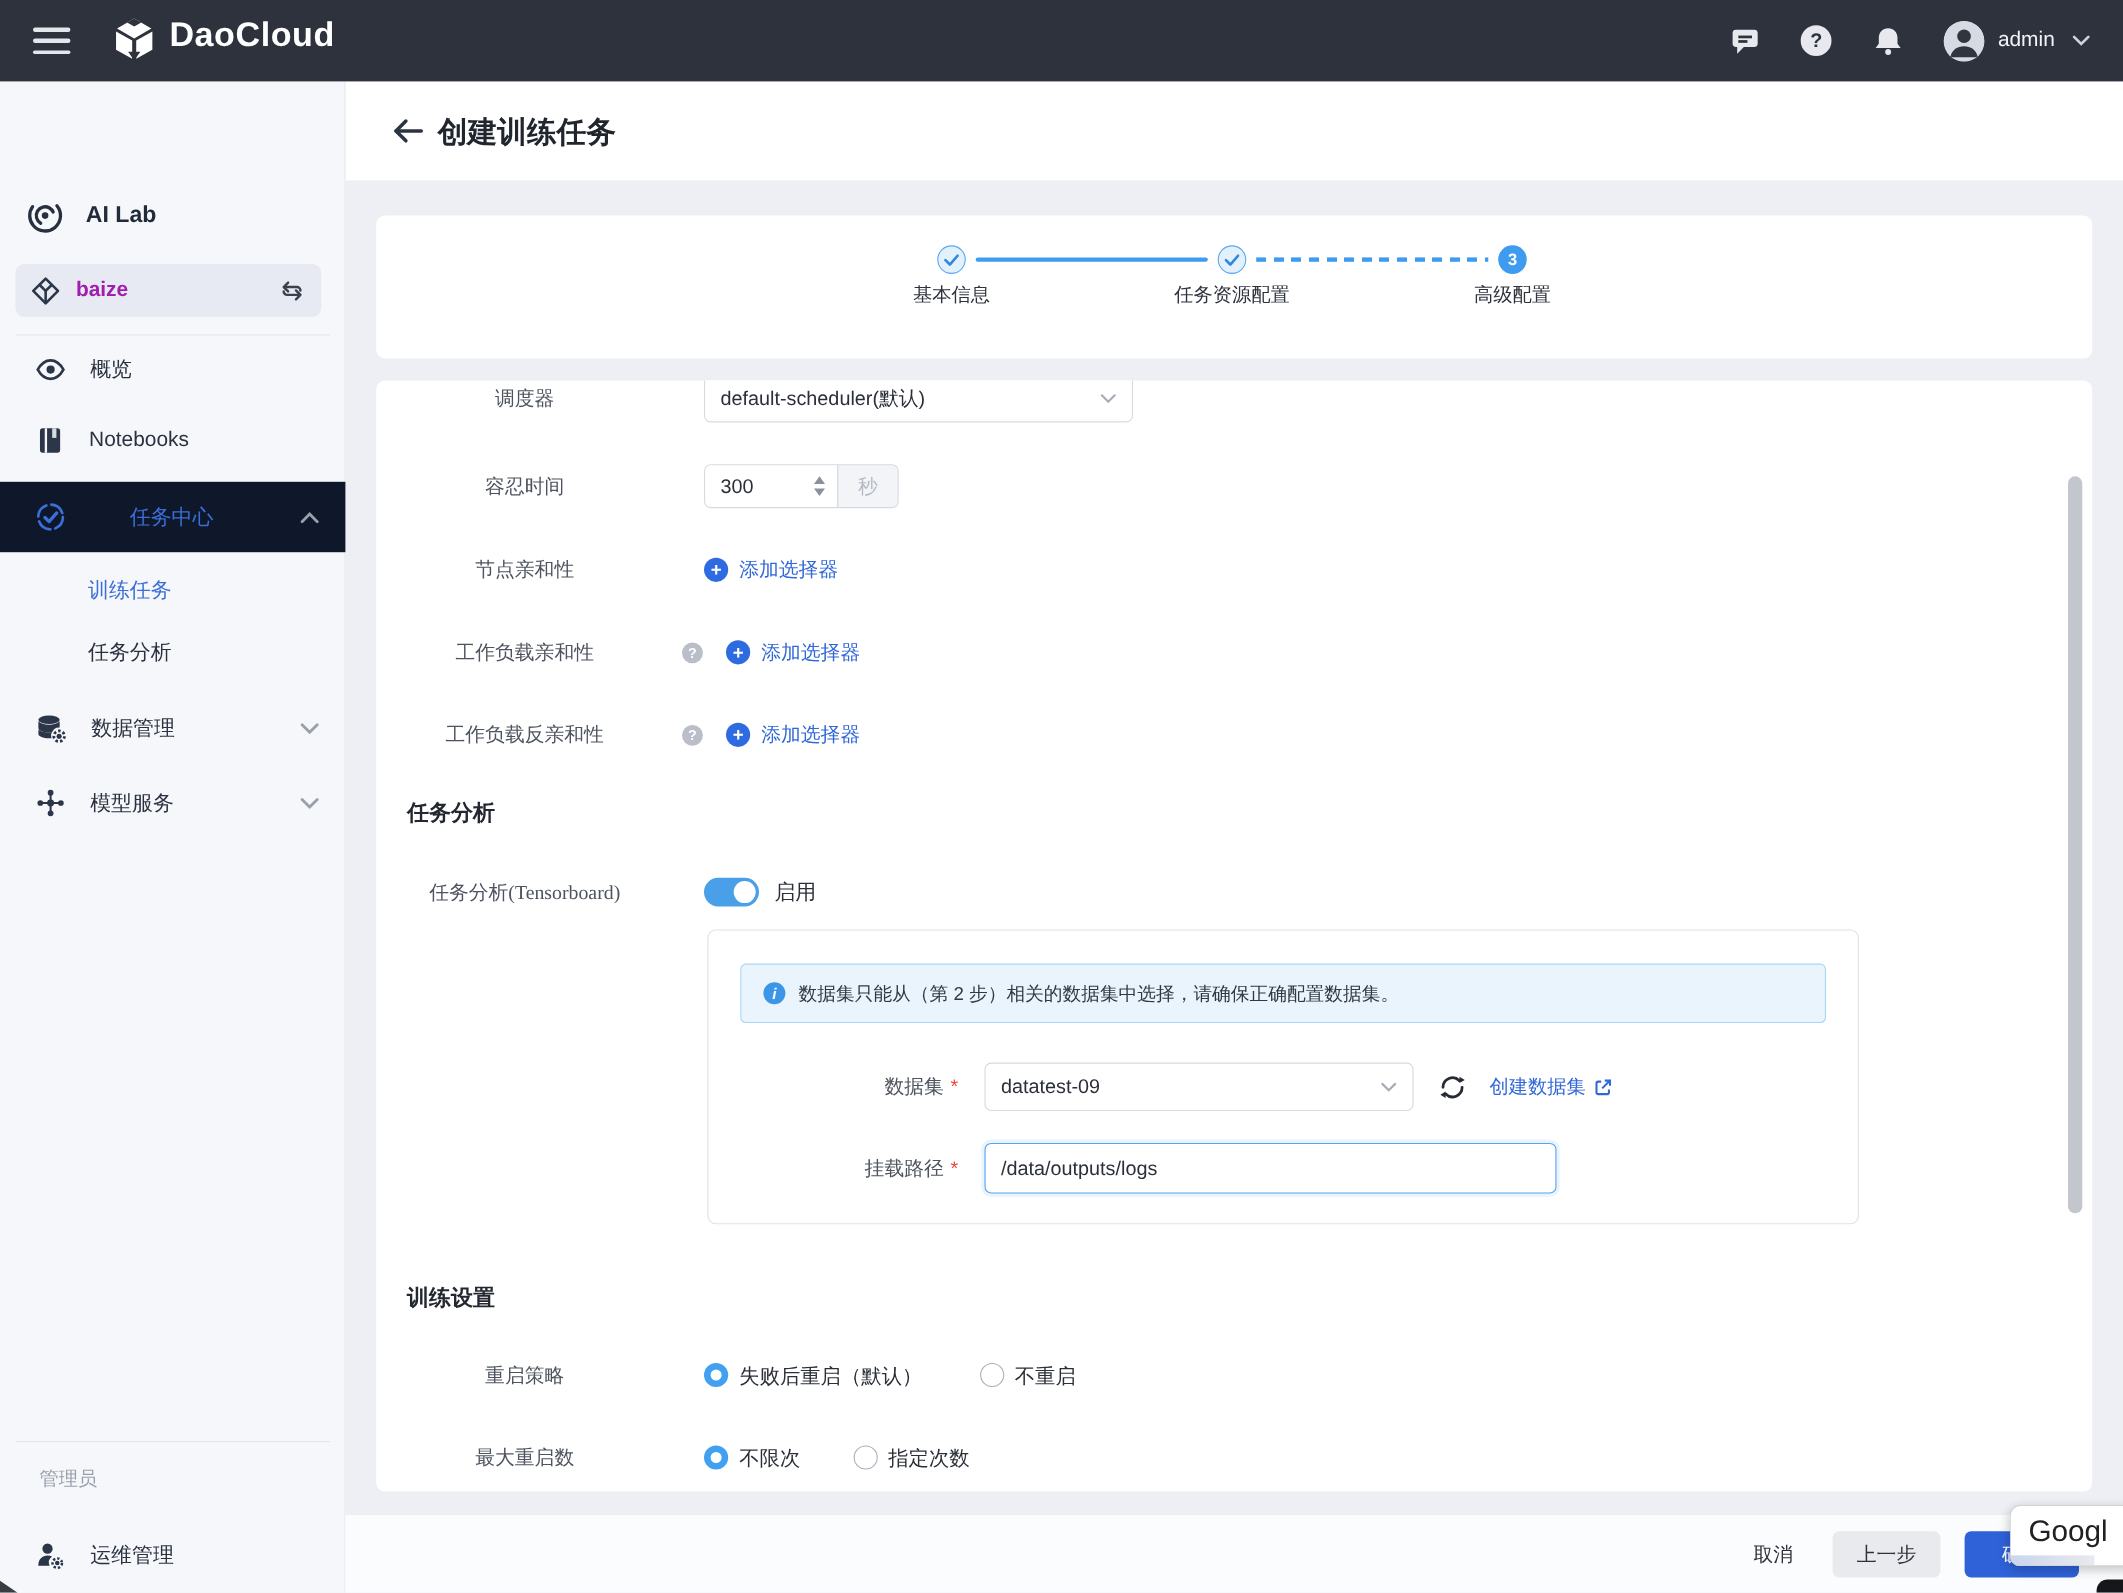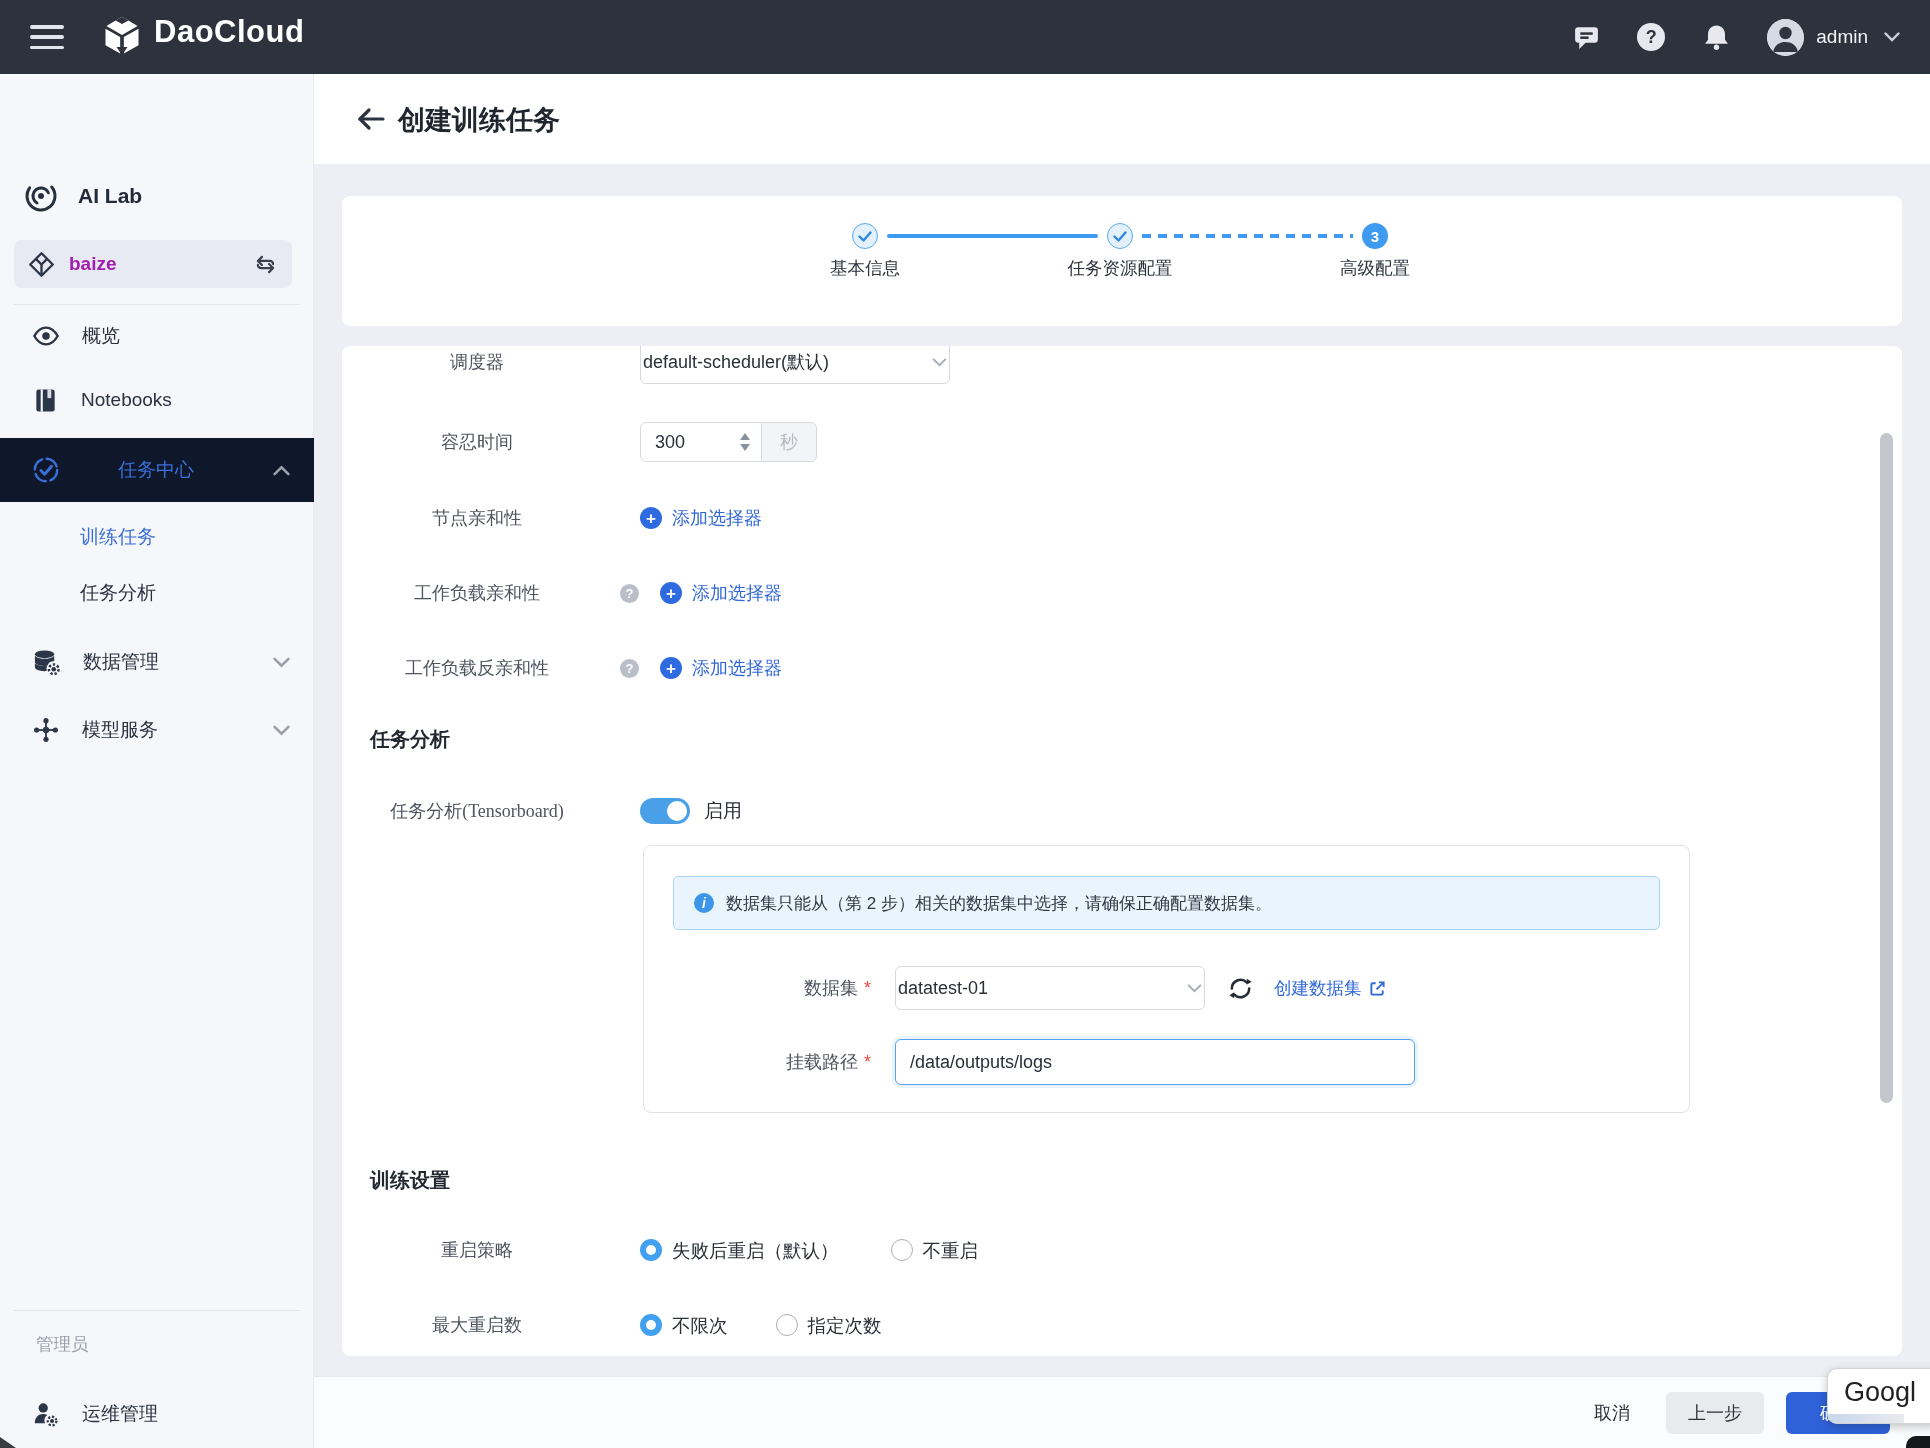--- a/index.html
+++ b/index.html
@@ -59,21 +59,21 @@
   .conn-dashed { background:repeating-linear-gradient(90deg,#3f9bf0 0 9px,transparent 9px 16px); }
 
   
   .form-card { left:342px; top:346px; width:1560px; height:1010px; background:#fff; border-radius:8px; overflow:hidden; }
   .form-row { display:flex; align-items:center; }
   .flabel { width:270px; text-align:center; font-size:18px; color:#4e545f; flex:none;font-family:Liberation Serif, serif; }
   .fctrl { margin-left:28px; display:flex; align-items:center; }
   .req { color:#e5493f; margin-left:6px; font-size:18px; }
   .sec-heading { margin-left:28px; font-size:20px; font-weight:700; color:#23272f; height:28px; line-height:28px; }
 
-  .select { height:44px; width:310px; background:#fff; border:1px solid #d6dae0; border-radius:6px; display:flex; align-items:center; padding:0 2px; font-size:18px; color:#2a2f38; cursor:pointer; }
+  .select { height:44px; width:390px; background:#fff; border:1px solid #d6dae0; border-radius:6px; display:flex; align-items:center; padding:0 14px; font-size:18px; color:#2a2f38; cursor:pointer; }
   .select .sel-text { flex:1; }
 
   .num-input { position:relative; width:122px; height:40px; border:1px solid #d6dae0; border-radius:6px 0 0 6px; background:#fff; display:flex; align-items:center; padding:0 14px; font-size:18px; }
   .num-input input { border:none; outline:none; width:60px; font-size:18px; color:#2a2f38; font-family:inherit; background:transparent; }
   .spinner { position:absolute; right:4px; top:4px; bottom:4px; width:24px; display:flex; flex-direction:column; align-items:center; justify-content:center; gap:4px; cursor:pointer; }
   .spin-up, .spin-down { width:0; height:0; border-left:5.5px solid transparent; border-right:5.5px solid transparent; }
   .spin-up { border-bottom:7px solid #8b919c; }
   .spin-down { border-top:7px solid #8b919c; }
   .unit-addon { height:40px; width:56px; margin-left:-1px; background:#f3f4f8; border:1px solid #d6dae0; border-radius:0 6px 6px 0; display:flex; align-items:center; justify-content:center; font-size:18px; color:#b4b9c2; }
 
@@ -403,21 +403,21 @@
     <div class="info-alert">
       <span class="info-i">i</span>
       <span class="info-text">数据集只能从（第 2 步）相关的数据集中选择，请确保正确配置数据集。</span>
     </div>
 
     <div class="box-row" style="margin-top:36px">
       <span class="box-label"><span>数据集</span></span>
       <span class="req">*</span>
       <div class="box-ctrl">
         <div class="select">
-          <span class="sel-text">datatest-01</span>
+          <span class="sel-text">datatest-09</span>
           <span class="icon">
             <svg width="15" height="9" viewBox="0 0 16 10" fill="none" stroke="#a7adb8" stroke-width="2.2" stroke-linecap="round">
                 <polyline points="1.5,1.5 8,8 14.5,1.5"></polyline>
               </svg>
           </span>
         </div>
         <span class="icon refresh-btn">
           <svg width="27" height="27" viewBox="0 0 28 28" fill="none" stroke="#262b33" stroke-width="2.6" stroke-linecap="round">
             <path d="M23 14 a9 9 0 0 1 -15.4 6.3"></path>
             <path d="M5 14 a9 9 0 0 1 15.4 -6.3"></path>

